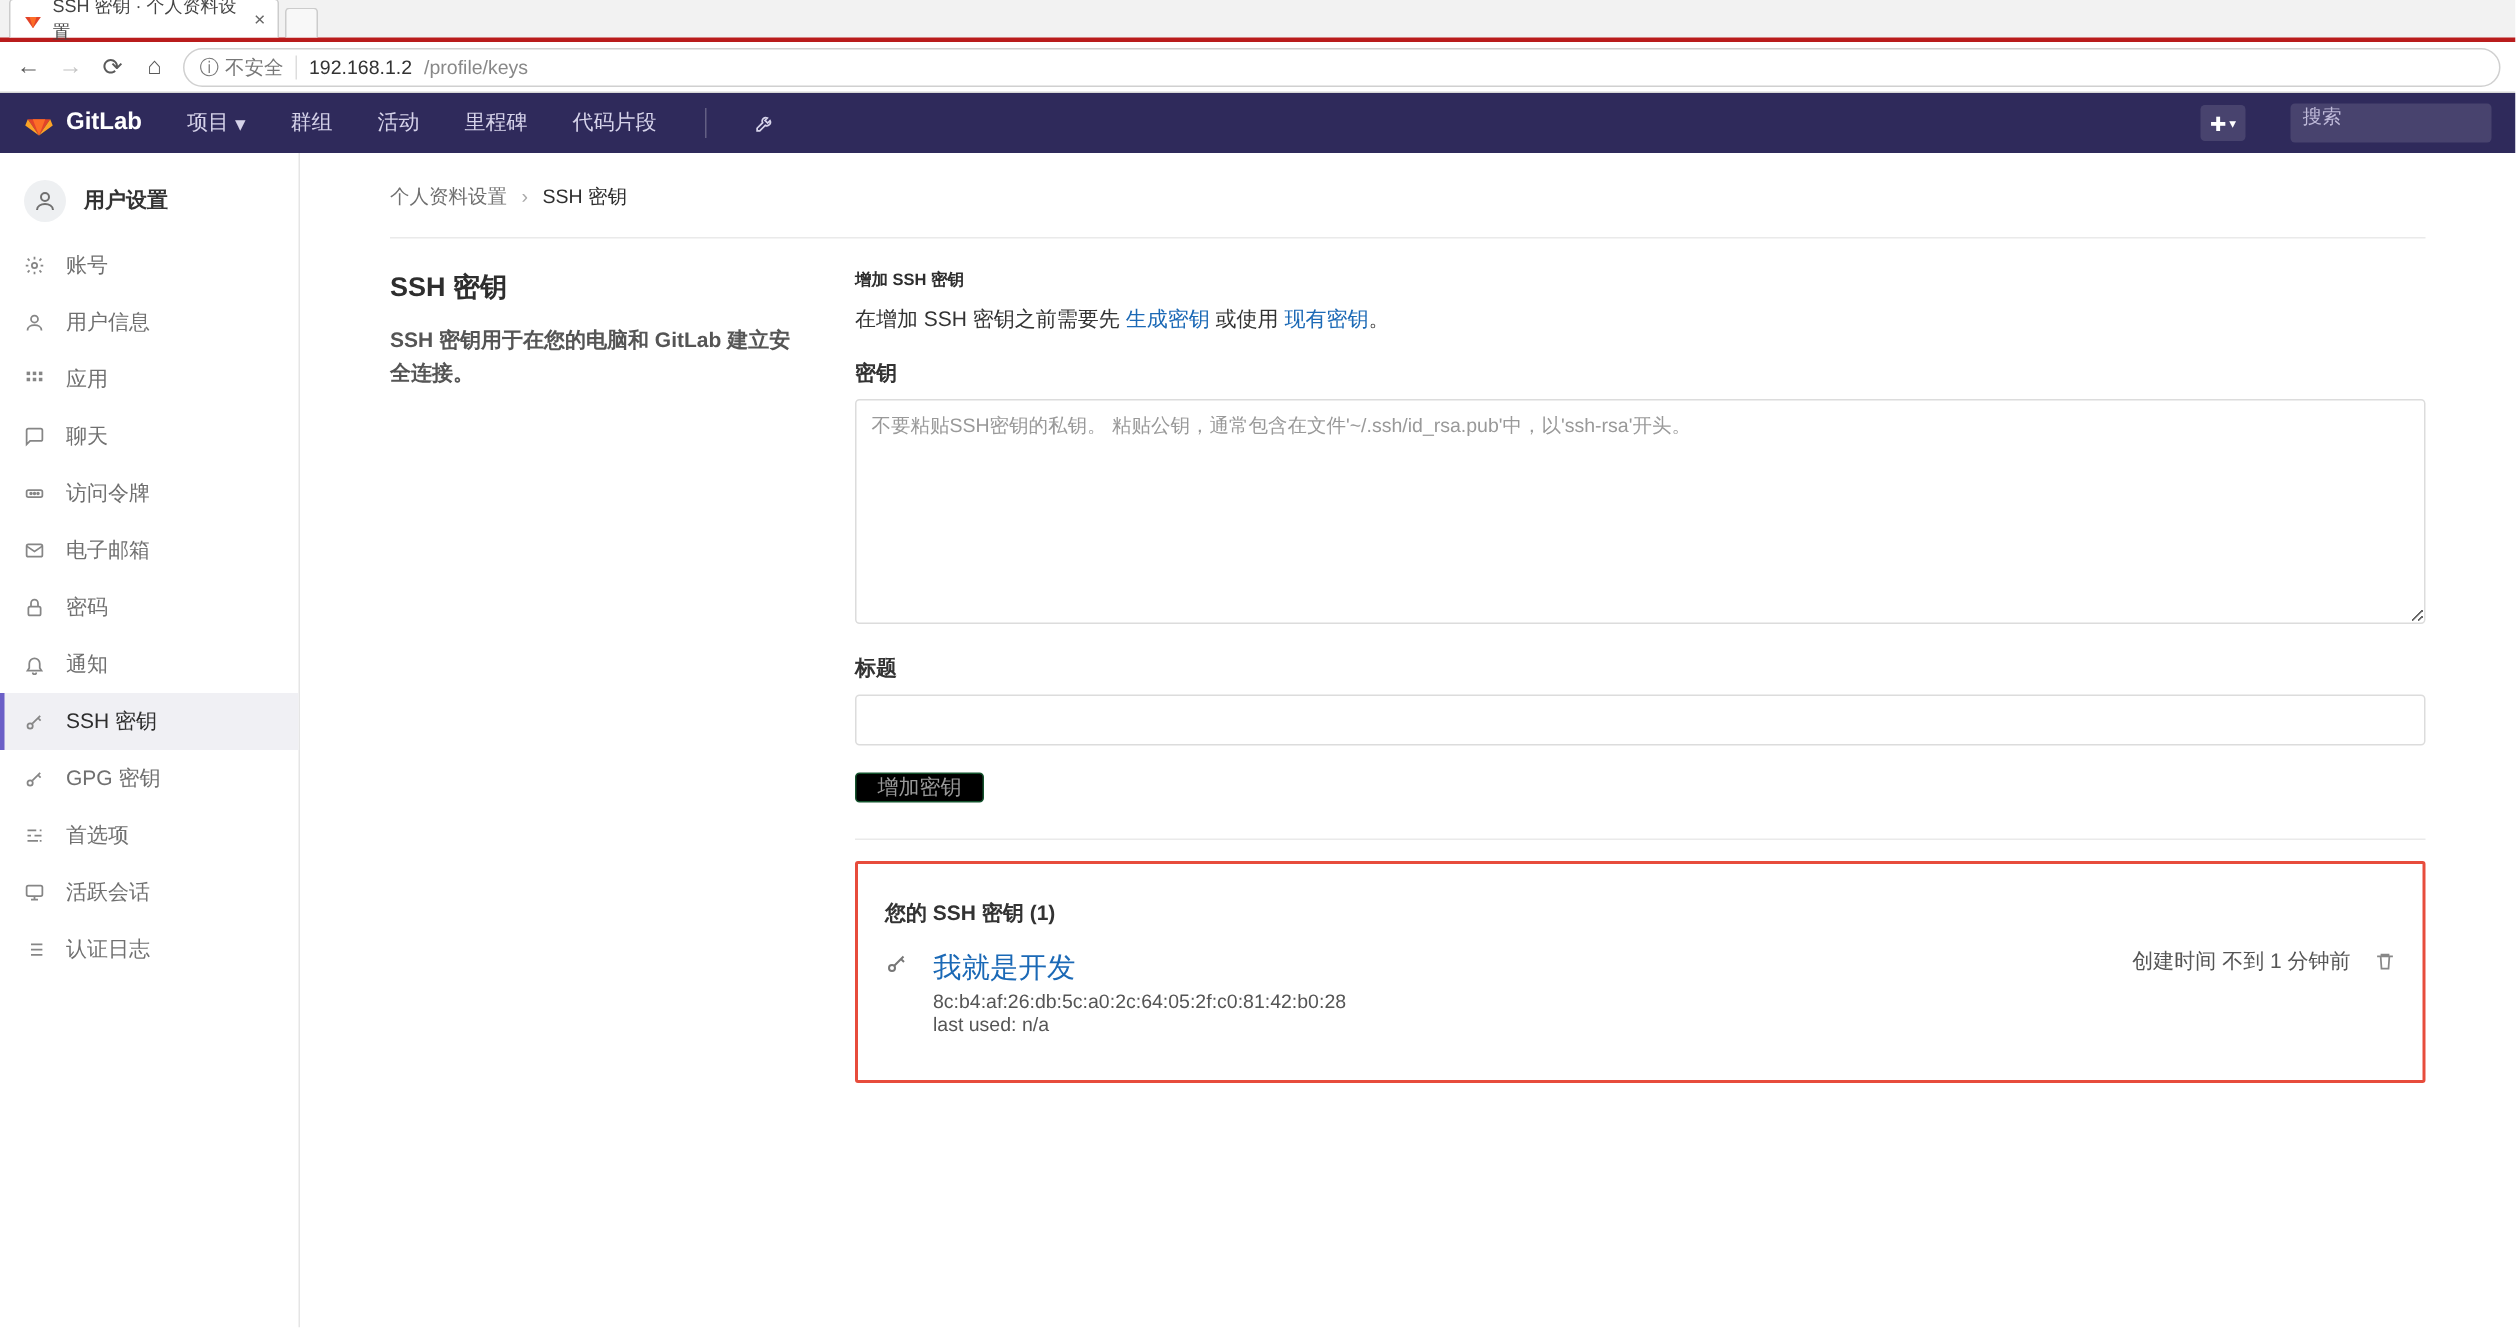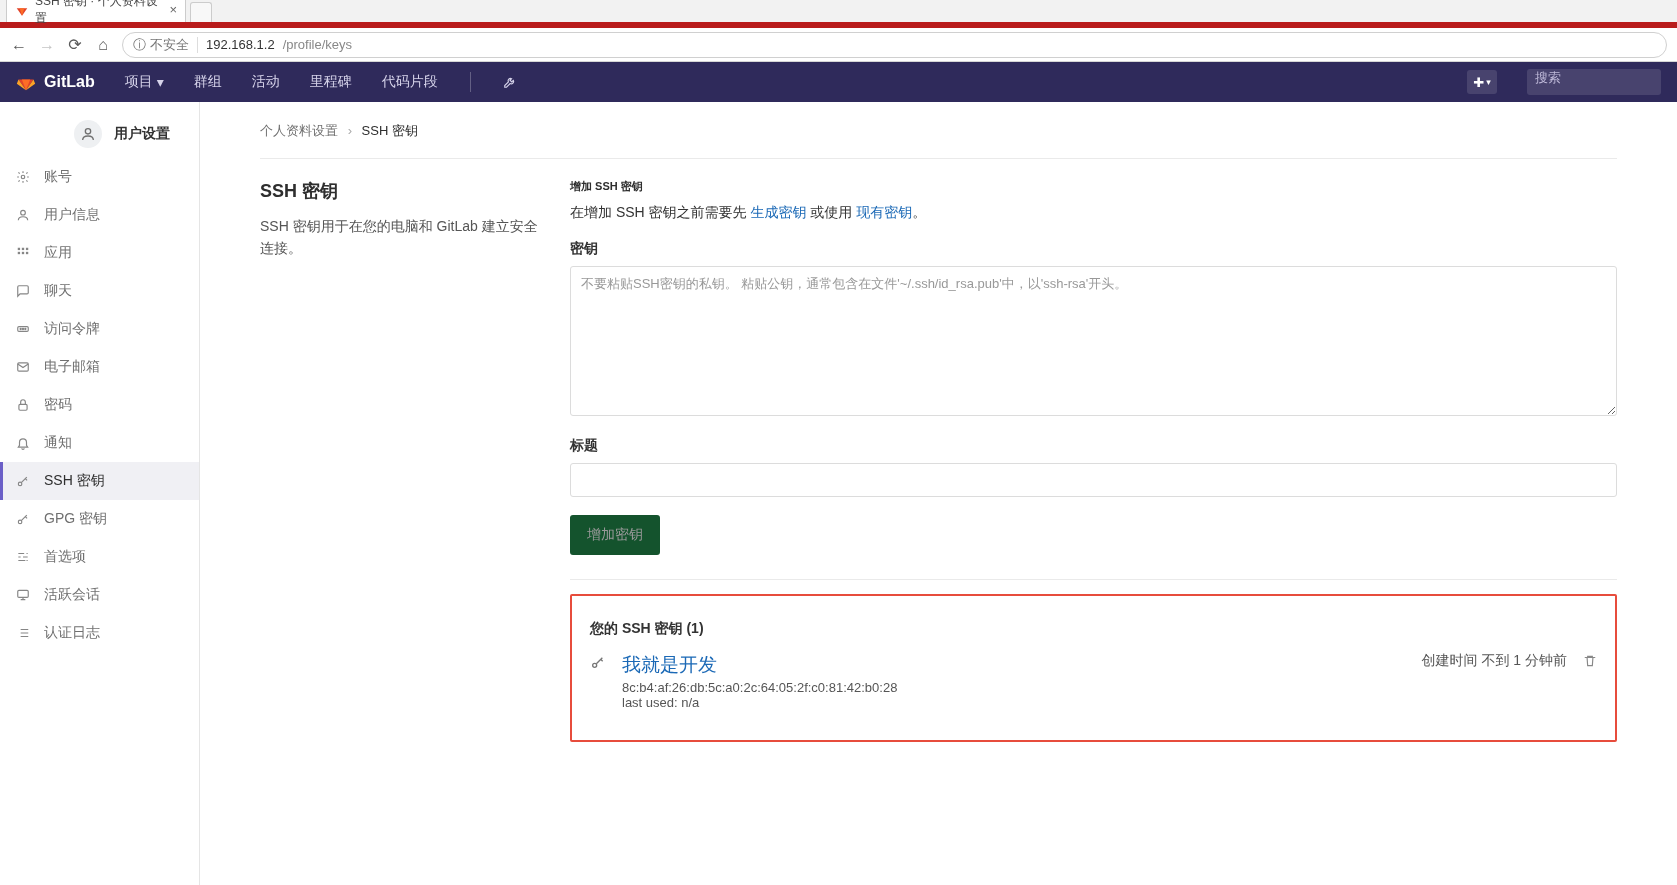--- a/index.html
+++ b/index.html
@@ -1,18 +1,18 @@
 <!DOCTYPE html>
 <html><head>
 <meta charset="utf-8">
 <style>
   * { box-sizing: border-box; margin: 0; padding: 0; }
   body { font-family: -apple-system, "Segoe UI", "Microsoft YaHei", sans-serif; font-size: 14px; color: #2e2e2e; background:#fff; }
   
-  .tabbar { height:28px; background:#f2f2f2; display:flex; align-items:flex-end; border-bottom:6px solid #b91c1c;}
+  .tabbar { height:28px; background:#f2f2f2; display:flex; align-items:flex-end; border-bottom:3px solid #b91c1c;}
   .tab { display:flex; align-items:center; height:26px; background:#fff; border:1px solid #ccc; border-bottom:none; border-top-left-radius:3px; border-top-right-radius:3px; padding:0 8px; margin-left:6px; font-size:12px; color:#444; max-width:180px; gap:6px;}
   .tab .close{font-size:13px; color:#666; cursor:pointer;}
   .tab-outline{ width:22px; height:20px; border:1px solid #ccc; border-bottom:none; border-top-left-radius:3px; border-top-right-radius:3px; margin-left:4px; background:#f8f8f8;}
   .addrbar{ height:34px; display:flex; align-items:center; gap:10px; padding:0 10px; border-bottom:1px solid #d6d6d6;}
   .nav-icn{ width:18px; text-align:center; color:#5a5a5a; font-size:16px; }
   .nav-icn.dis{ color:#c4c4c4;}
   .url-box{ flex:1; height:26px; border:1px solid #d0d0d0; border-radius:13px; display:flex; align-items:center; padding:0 10px; gap:8px; font-size:13px;}
   .url-info{ color:#777; display:flex; align-items:center; gap:4px;}
   .url-sep{ width:1px; height:16px; background:#ddd;}
   .url-host{ color:#333;}
@@ -23,42 +23,42 @@
   .nav-link{ color:#d6d3ea; font-size:14px; cursor:pointer; display:flex; align-items:center; gap:4px;}
   .nav-sep{ width:1px; height:20px; background:rgba(255,255,255,.25); margin:0 2px;}
   .topbar .spacer{ flex:1;}
   .plus-btn{ width:30px; height:24px; background:rgba(255,255,255,.12); border-radius:3px; display:flex; align-items:center; justify-content:center; gap:2px; font-size:13px;}
   .search-box{ width:134px; height:26px; background:rgba(255,255,255,.12); border-radius:3px; padding:0 8px; color:#cfcbe6;}
   .search-box input{ background:transparent; border:none; outline:none; color:#fff; width:100%; font-size:13px;}
   .search-box input::placeholder{color:#bfbad9;}
   
   .shell{ display:flex; height:calc(885px - 28px - 34px - 40px); }
   .sidebar{ width:200px; border-right:1px solid #e5e5e5; padding-top:8px;}
-  .side-header{ display:flex; align-items:center; gap:12px; padding:10px 29px; font-weight:600; color:#333;justify-content:flex-end;}
+  .side-header{ display:flex; align-items:center; gap:12px; padding:10px 16px; font-weight:600; color:#333;}
   .avatar-circle{ width:28px; height:28px; border-radius:50%; background:#eef0f2; display:flex; align-items:center; justify-content:center; color:#707070;}
   .side-item{ display:flex; align-items:center; gap:12px; padding:10px 16px; color:#707070; cursor:pointer; font-size:14px;}
   .side-item .icn{ width:16px; text-align:center; color:#868686;}
   .side-item.active{ background:#f0f0f4; color:#2e2e2e; box-shadow:inset 3px 0 0 #6b5fc7; font-weight:500;}
   .content{ flex:1; padding:20px 60px 40px 60px; overflow:auto;}
   .crumbs{ font-size:13px; color:#707070; padding-bottom:18px; border-bottom:1px solid #eaeaea;}
   .crumbs .sep{ margin:0 6px; color:#aaa;}
   .crumbs .cur{ color:#2e2e2e;}
   .two-col{ display:flex; gap:30px; padding-top:20px;}
   .col-left{ width:280px;}
   .col-left h2{ font-size:18px; font-weight:600; margin-bottom:12px;}
-  .col-left p{ font-size:14px; color:#555; line-height:1.6;}
+  .col-left p{ font-size:14px; color:#555; line-height:1.6;font-weight:bold;}
   .col-right{ flex:1;}
   .col-right h3{ font-size:11px; font-weight:600; margin-bottom:10px;}
   .help-line{ font-size:14px; color:#333; margin-bottom:18px;}
   .help-line a{ color:#1b69b6; text-decoration:none; cursor:pointer;}
   .lbl{ font-size:14px; font-weight:600; color:#333; margin-bottom:8px; display:block;}
   textarea.key{ width:100%; height:150px; border:1px solid #dcdcdc; border-radius:3px; padding:8px 10px; font-size:13px; resize:both; font-family:inherit;}
   textarea.key::placeholder{color:#999;}
   input.title{ width:100%; height:34px; border:1px solid #dcdcdc; border-radius:3px; padding:0 10px; margin-bottom:18px;}
-  .btn-add{ height:40px; padding:0 14px; border:3px solid #14532d; background:#14532d; color:#999; border-radius:3px; cursor:not-allowed; font-size:14px;}
+  .btn-add{ height:20px; padding:0 14px; border:1px solid #14532d; background:#000000; color:#999; border-radius:3px; cursor:not-allowed; font-size:14px;}
   .hr{ border:none; border-top:1px solid #eaeaea; margin:24px 0 0 0;}
   .keys-box{ margin-top:14px; border:2px solid #e74c3c; padding:24px 18px 30px 18px; border-radius:2px;}
   .keys-title{ font-size:14px; font-weight:600; color:#333; margin-bottom:14px;}
   .key-row{ display:flex; align-items:flex-start; gap:16px;}
   .key-icn{ color:#777; padding-top:2px;}
   .key-info{ flex:1; font-size:13px; color:#555;}
   .key-info .name{ color:#1b69b6; font-size:19px; cursor:pointer; display:inline-block; margin-bottom:2px;}
   .key-meta{ color:#555; white-space:nowrap; font-size:14px;}
   .trash{ color:#888; cursor:pointer; padding-top:2px;}
   svg{ display:block;}

